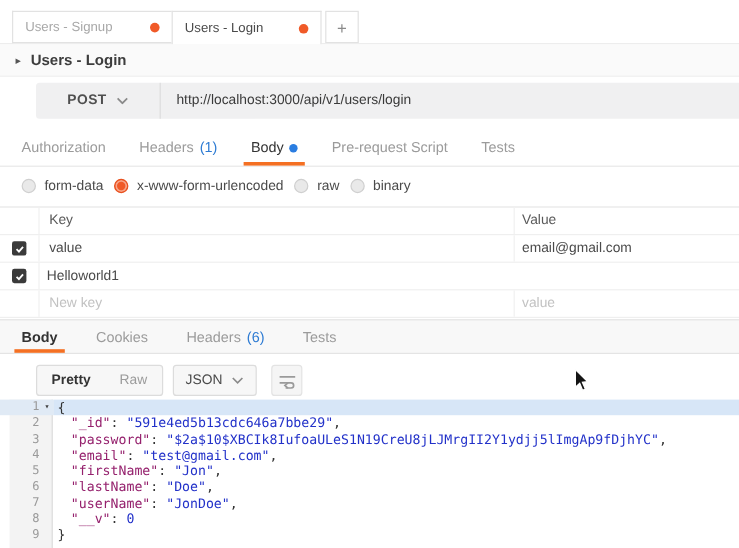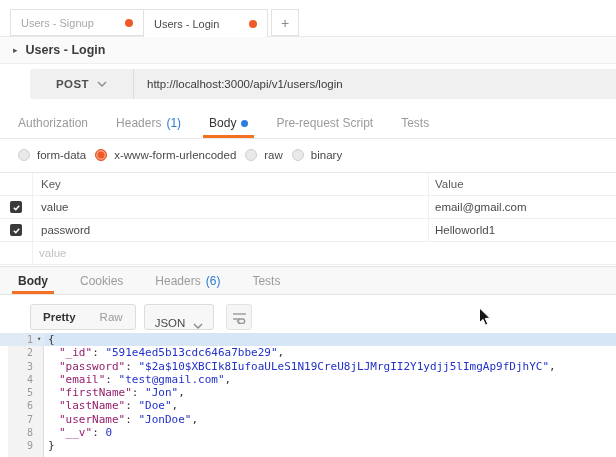--- a/index.html
+++ b/index.html
@@ -58,21 +58,21 @@
   
   .resp-tabs { position:absolute; top:266px; left:0; right:0; height:29px; background:#f8f8f8; border-top:1px solid #e4e4e4; border-bottom:1px solid #e4e4e4; display:flex; align-items:stretch; padding-left:14px; }
   .resp-tabs .rtab { margin-right:24px; }
   .resp-tabs .rtab.active { font-weight:bold; color:#333; }
 
   
   .toolbar { position:absolute; top:304px; left:30px; height:26px; display:flex; align-items:center; }
   .seg-group { display:inline-flex; border:1px solid #dcdcdc; border-radius:3px; background:#f7f7f7; height:26px; align-items:center; }
   .seg { padding:0 12px; font-size:11.5px; color:#9b9b9b; line-height:24px; cursor:pointer; }
   .seg.active { color:#333; font-weight:bold; }
-  .json-btn { margin-left:8px; height:26px; border:1px solid #dcdcdc; border-radius:3px; background:#f7f7f7; display:flex; align-items:flex-end; gap:8px; padding:0 10px; color:#4a4a4a; font-size:11.5px; cursor:pointer; }
+  .json-btn { margin-left:8px; height:26px; border:1px solid #dcdcdc; border-radius:3px; background:#f7f7f7; display:flex; align-items:center; gap:8px; padding:0 10px; color:#4a4a4a; font-size:11.5px; cursor:pointer; }
   .wrap-btn { margin-left:12px; width:26px; height:26px; border:1px solid #e3e3e3; border-radius:3px; background:#f5f5f5; display:flex; align-items:center; justify-content:center; cursor:pointer; }
 
   
   .code { position:absolute; top:333px; left:0; right:0; bottom:0; font-family:"DejaVu Sans Mono", monospace; font-size:11px; }
   .gutter-bg { position:absolute; left:8px; top:0; bottom:0; width:36px; background:#f3f3f3; border-right:1px solid #dcdcdc; }
   .cl { position:relative; display:flex; height:13.3px; line-height:13.3px; align-items:center; }
   .cl.hl { background:linear-gradient(to right, #e0eaf5 0, #e0eaf5 45px, #d7e6f7 45px); }
   .ln { width:29px; margin-left:8px; text-align:right; padding-right:4px; color:#9a9a9a; font-size:10px; flex:0 0 auto; }
   .fold { width:9px; font-size:7px; color:#444; flex:0 0 auto; }
   .lc { white-space:pre; padding-left:2px; color:#333; }
@@ -170,25 +170,25 @@
     <div class="cell-value">email@gmail.com</div>
   </div>
   <div class="kv-row">
     <div class="cell-check">
       <span class="checkbox">
         <svg width="9" height="9" viewBox="0 0 10 10">
             <polyline points="2,5.2 4.2,7.4 8,3" fill="none" stroke="#fff" stroke-width="1.7"></polyline>
           </svg>
       </span>
     </div>
-    <div class="cell-key">password</div>
     <div class="cell-value">Helloworld1</div>
   </div>
   <div class="kv-row">
     <div class="cell-check"></div>
+    <div class="cell-key placeholder">New key</div>
     <div class="cell-value placeholder">value</div>
   </div>
 </div>
 
 <div class="resp-tabs">
   <div class="rtab active">
     <span>Body</span>
   </div>
   <div class="rtab">
     <span>Cookies</span>

